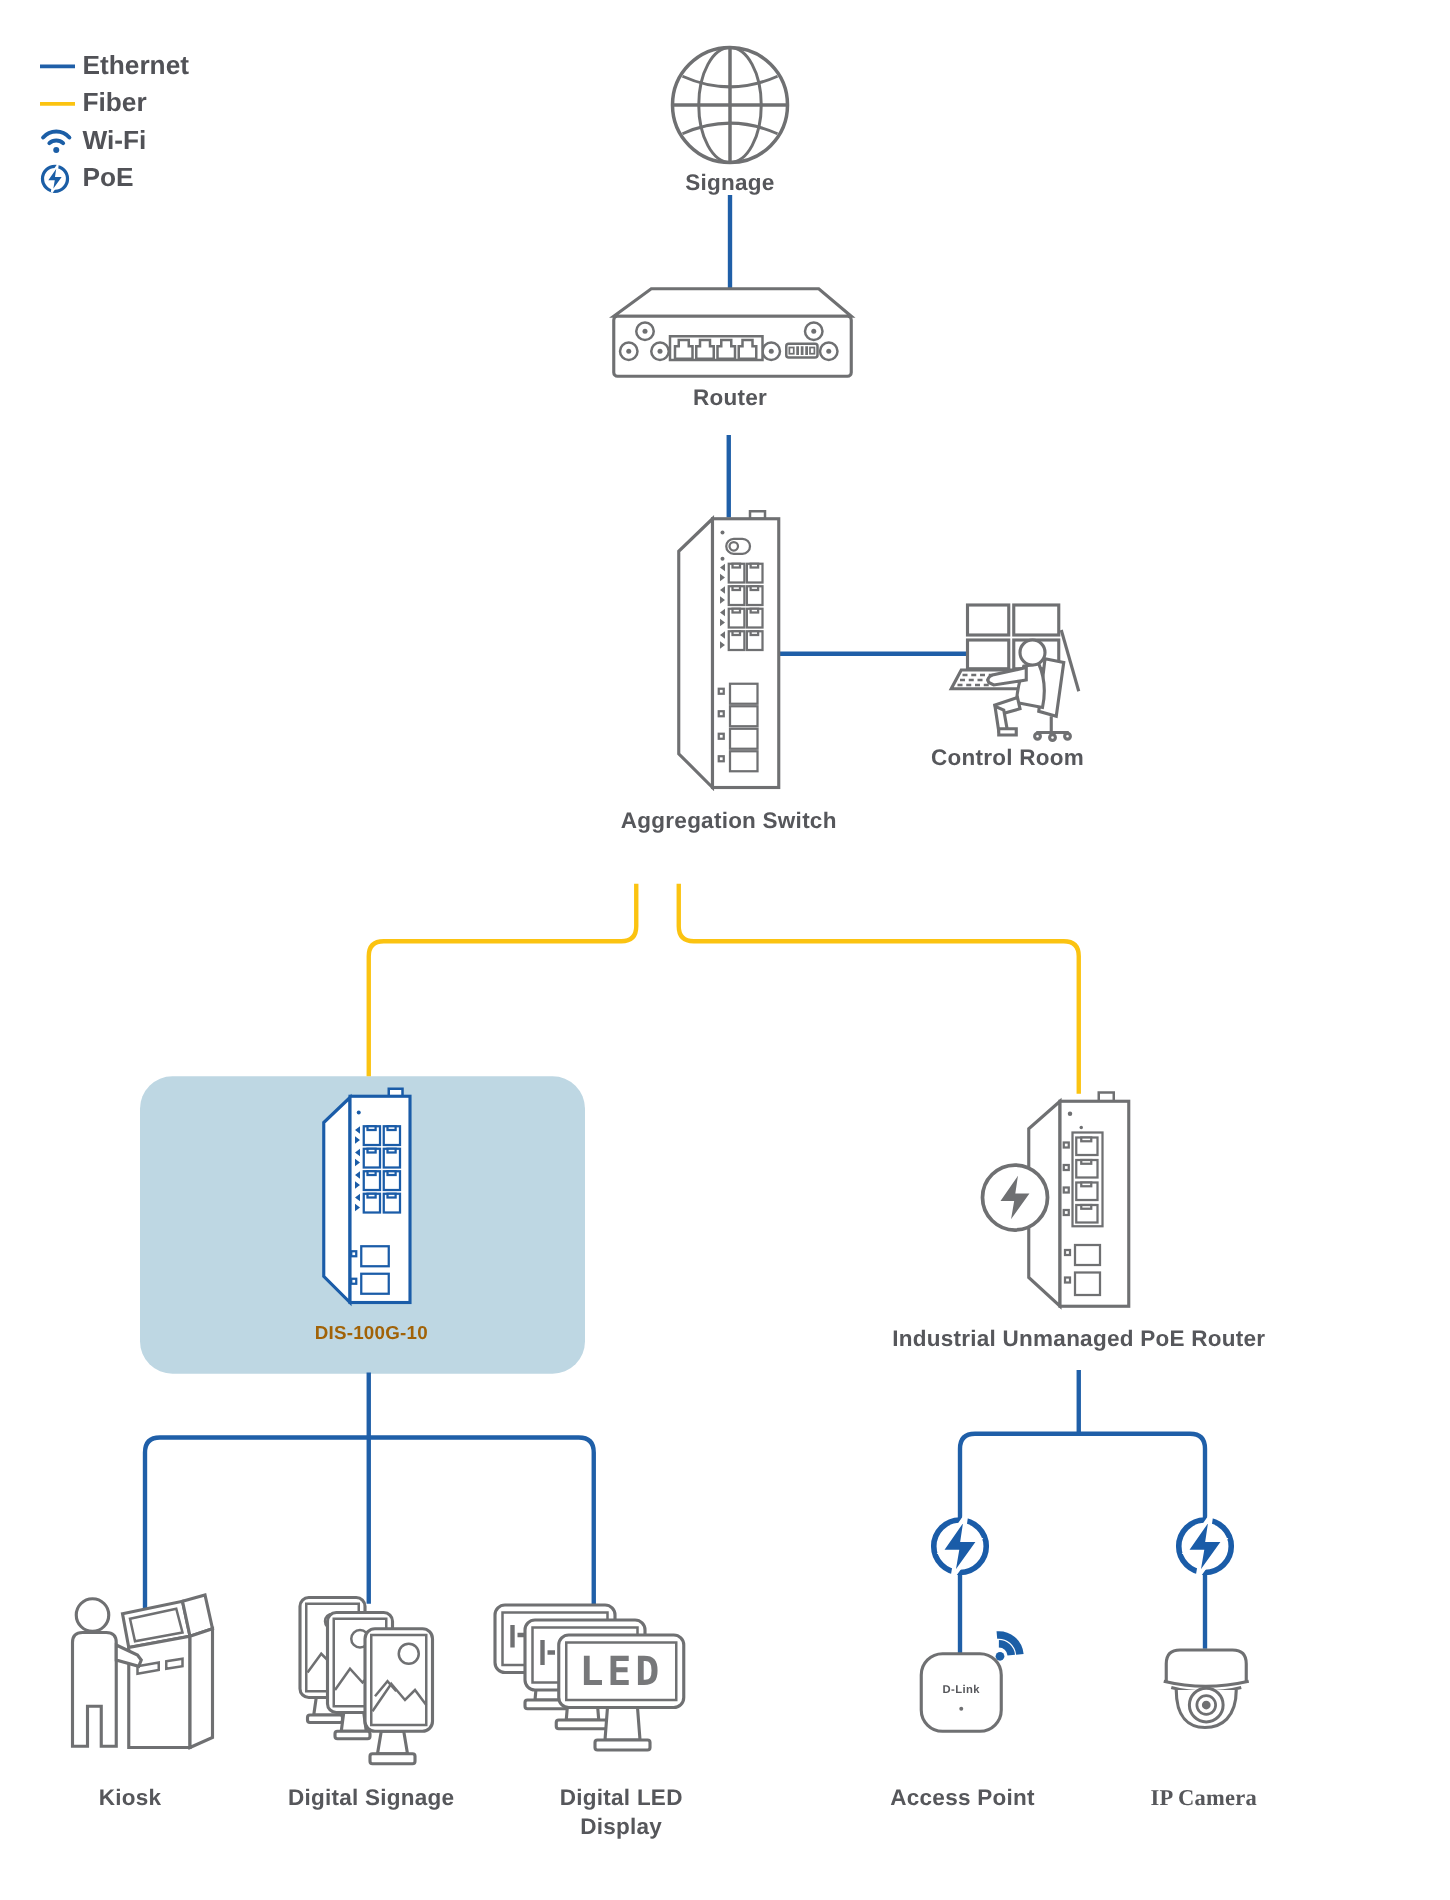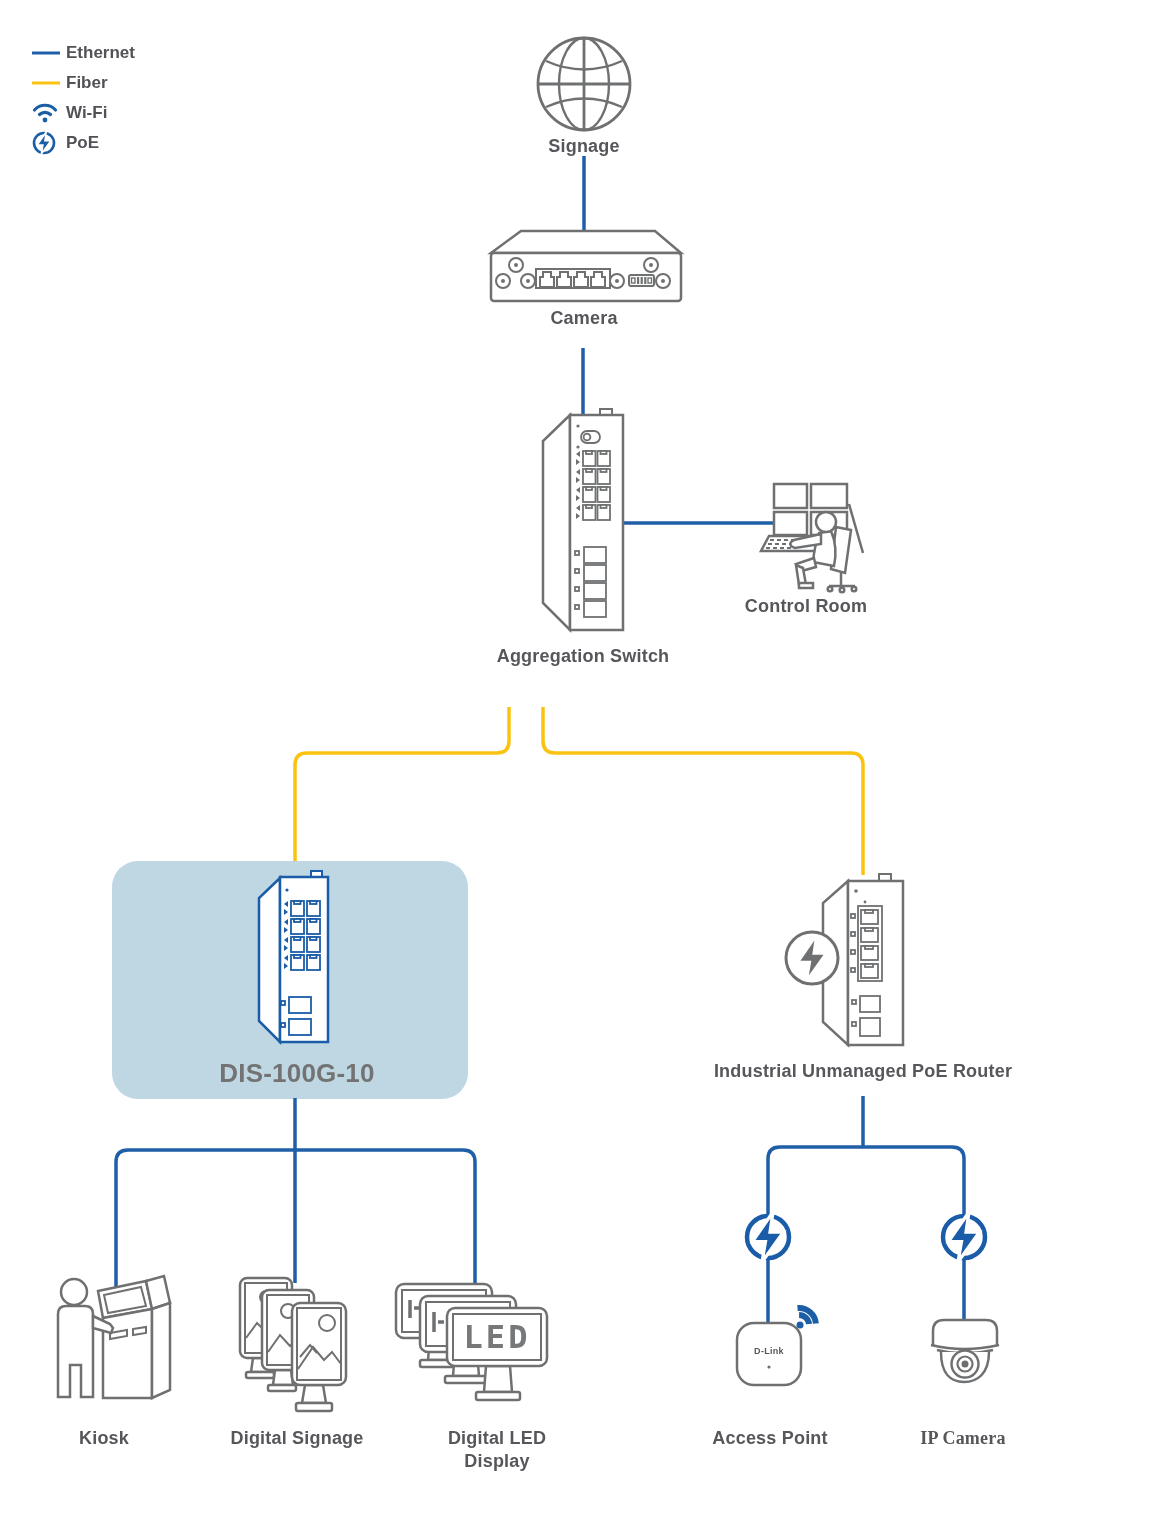--- a/index.html
+++ b/index.html
@@ -1,25 +1,25 @@
 <!DOCTYPE html>
 <html><head>
 <meta charset="utf-8">
 <style>
   html,body{margin:0;padding:0;background:#ffffff;}
   .canvas{position:relative;width:1160px;height:1520px;background:#ffffff;overflow:hidden;
           font-family:"Liberation Sans","DejaVu Sans",sans-serif;}
   .diagram-svg{position:absolute;left:0;top:0;}
   .node-label{position:absolute;transform:translateX(-50%);font-weight:700;font-size:18px;
               color:#56575B;white-space:nowrap;letter-spacing:.2px;}
-  .node-label.blue{color:#737373;font-size:26px;}
+  .node-label.blue{color:#a16207;font-size:15px;}
   .legend{position:absolute;left:30px;top:40px;display:flex;flex-direction:column;gap:4px;}
   .legend-row{display:flex;align-items:center;height:26px;}
   .legend-icon{width:32px;height:26px;flex:0 0 32px;}
-  .legend-label{margin-left:4px;font-weight:700;font-size:17px;color:#515257;}
+  .legend-label{margin-left:4px;font-weight:700;font-size:21px;color:#515257;}
 </style>
 </head>
 <body>
 
 <div class="canvas">
 
 <svg class="diagram-svg" width="1160" height="1520" viewBox="0 0 1160 1520">
 
   <rect x="112" y="861" width="356" height="238" rx="26" fill="#BED7E3"></rect>
 
@@ -356,21 +356,21 @@
   <div class="legend-row">
     <svg class="legend-icon" viewBox="0 0 32 26">
       <circle cx="14" cy="13" r="10" fill="none" stroke="#1B5EA6" stroke-width="2.6"></circle>
       <path transform="translate(14,13) scale(11)" stroke="#ffffff" stroke-width="0.14" fill="#1B5EA6" d="M0.2,-1 L-0.62,0.18 L-0.1,0.18 L-0.24,1 L0.62,-0.2 L0.08,-0.2 Z"></path>
     </svg>
     <span class="legend-label">PoE</span>
   </div>
 </div>
 
 <div class="node-label" style="left:584px;top:136px;">Signage</div>
-<div class="node-label" style="left:584px;top:308px;">Camera</div>
+<div class="node-label" style="left:584px;top:308px;">Router</div>
 <div class="node-label" style="left:583px;top:646px;">Aggregation Switch</div>
 <div class="node-label" style="left:806px;top:596px;">Control Room</div>
 <div class="node-label blue" style="left:297px;top:1058px;">DIS-100G-10</div>
 <div class="node-label" style="left:863px;top:1061px;">Industrial Unmanaged PoE Router</div>
 <div class="node-label" style="left:104px;top:1428px;">Kiosk</div>
 <div class="node-label" style="left:297px;top:1428px;">Digital Signage</div>
 <div class="node-label" style="left:497px;top:1428px;">Digital LED</div>
 <div class="node-label" style="left:497px;top:1451px;text-align:right;">Display</div>
 <div class="node-label" style="left:770px;top:1428px;">Access Point</div>
 <div class="node-label" style="left:963px;top:1428px;font-family:Liberation Serif, serif;">IP Camera</div>

